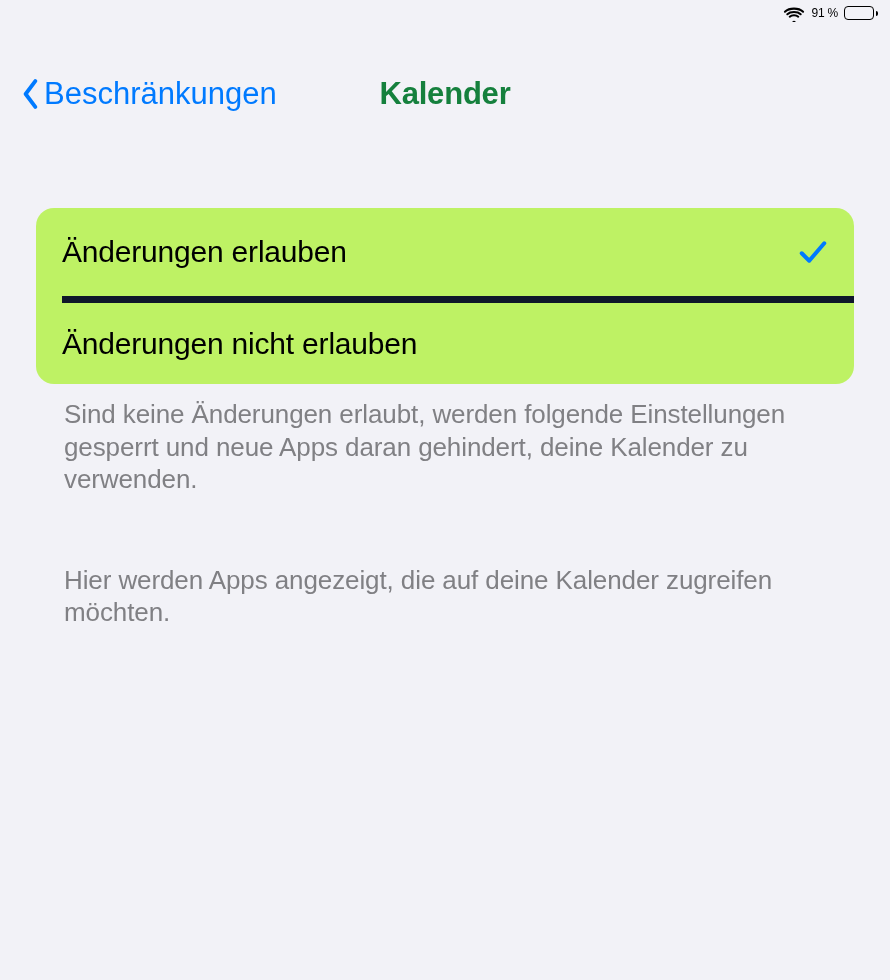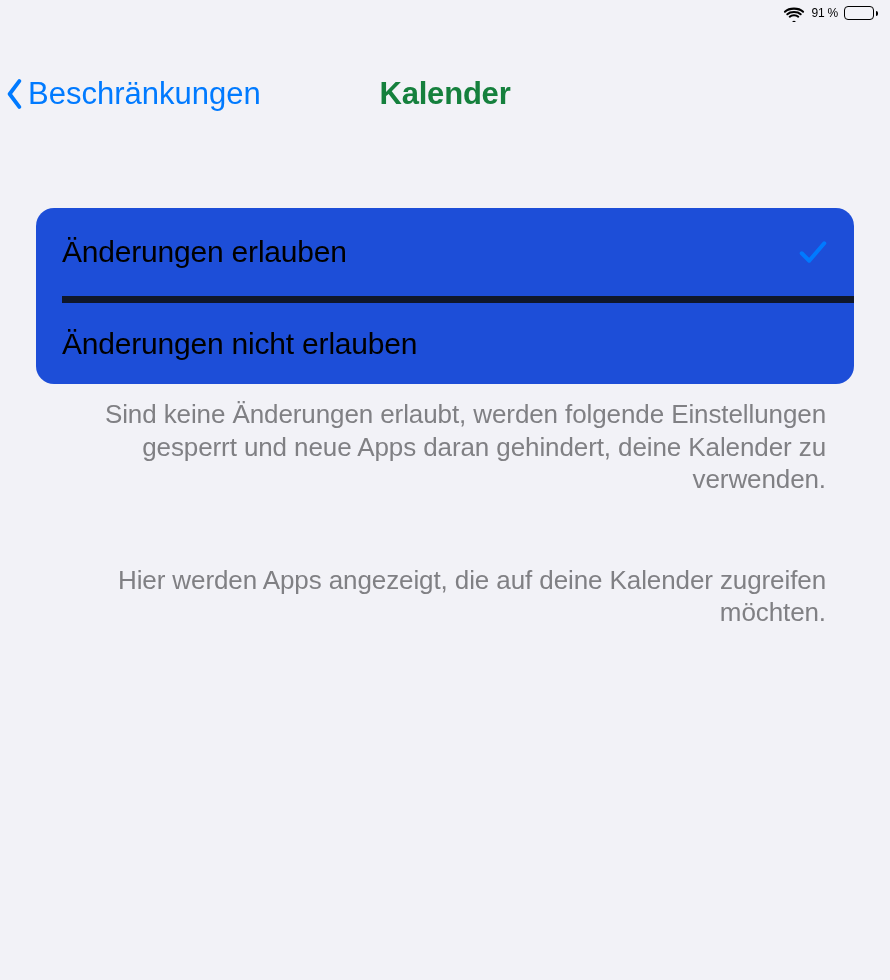--- a/index.html
+++ b/index.html
@@ -51,21 +51,21 @@
     
     .nav {
       position: absolute;
       top: 64px;
       left: 0;
       width: 100%;
       height: 60px;
     }
     .back-btn {
       position: absolute;
-      left: 4px;
+      left: 20px;
       top: 50%;
       transform: translateY(-50%);
       display: flex;
       align-items: center;
       gap: 2px;
       color: #007aff;
       font-size: 31px;
       font-weight: 400;
       letter-spacing: 0;
       cursor: pointer;
@@ -86,21 +86,21 @@
     }
 
     
     .content {
       position: absolute;
       top: 208px;
       left: 36px;
       right: 36px;
     }
     .group {
-      background: #1d4ed8;
+      background: #bef264;
       border-radius: 18px;
       overflow: hidden;
     }
     .row {
       display: flex;
       align-items: center;
       justify-content: space-between;
       padding: 0 26px;
       height: 88px;
       font-size: 30px;
@@ -111,21 +111,20 @@
     .row + .row .row-inner { padding-right: 26px; width: 100%; display:flex; align-items:center; justify-content:space-between; }
     .check-icon { width: 30px; height: 30px; display: inline-block; color: #007aff; flex: 0 0 auto; }
     .row-label { color:#000; }
 
     .footer-text {
       color: #808084;
       font-size: 26px;
       line-height: 1.25;
       padding: 14px 28px 0 28px;
       letter-spacing: -0.1px;
-      text-align: right;
     }
     .footer-gap { height: 54px; }
   </style>
 </head>
 <body>
 
 <div class="status-bar">
   <span class="wifi-icon">
     <svg viewBox="0 0 24 18" width="22" height="16">
       <path d="M12 16.5 a2 2 0 1 0 0.001 0" fill="#000"></path>

